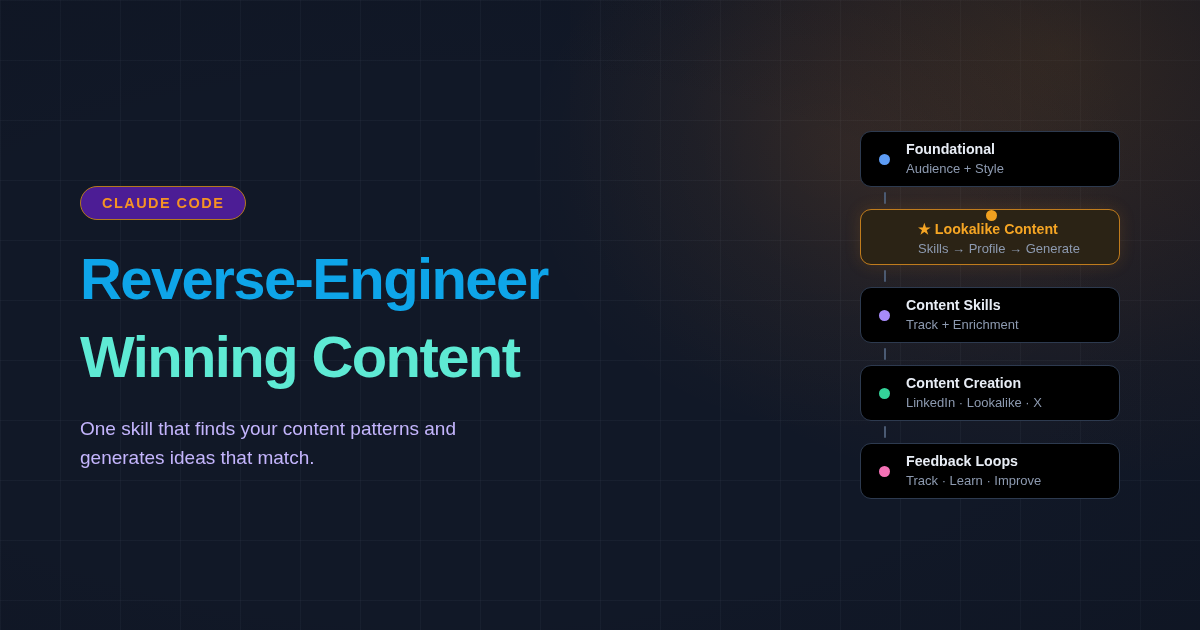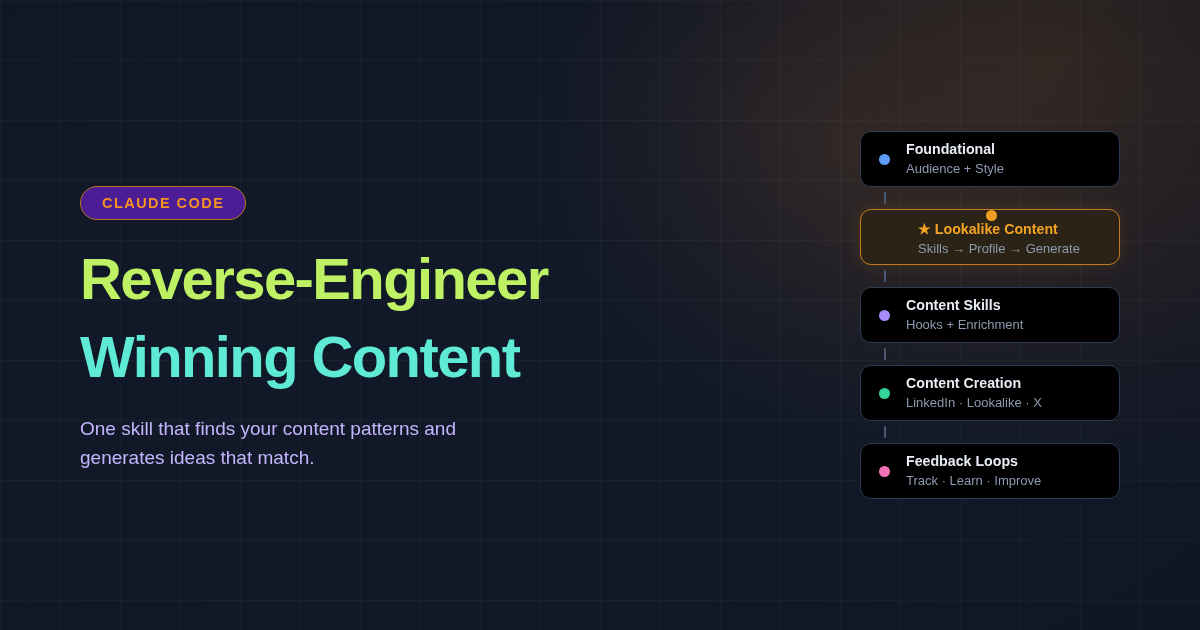--- a/index.html
+++ b/index.html
@@ -100,21 +100,21 @@
   #headline {
     margin-top: 30px;
     font-size: 58px;
     font-weight: bold;
     line-height: 1.0;
     letter-spacing: -1.6px;
   }
 
   .hl-line1 {
     display: block;
-    color: #bef264;
+    color: #0ea5e9;
   }
 
   .hl-line2 {
     display: block;
     color: #5eead4;
     margin-top: 20px;
   }
 
   #subtitle {
     margin-top: 29px;
@@ -239,21 +239,21 @@
           <div class="node-sub">Skills → Profile → Generate</div>
         </div>
       </div>
       <div class="connector">
         <i></i>
       </div>
       <div class="node-card">
         <span class="node-dot" style="background: rgb(167, 139, 250);"></span>
         <div class="node-text">
           <div class="node-title">Content Skills</div>
-          <div class="node-sub">Hooks + Enrichment</div>
+          <div class="node-sub">Track + Enrichment</div>
         </div>
       </div>
       <div class="connector">
         <i></i>
       </div>
       <div class="node-card">
         <span class="node-dot" style="background: rgb(52, 211, 153);"></span>
         <div class="node-text">
           <div class="node-title">Content Creation</div>
           <div class="node-sub">LinkedIn · Lookalike · X</div>

